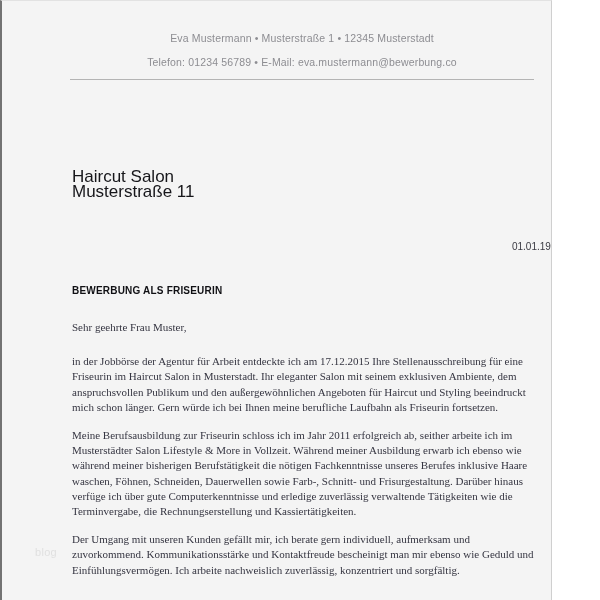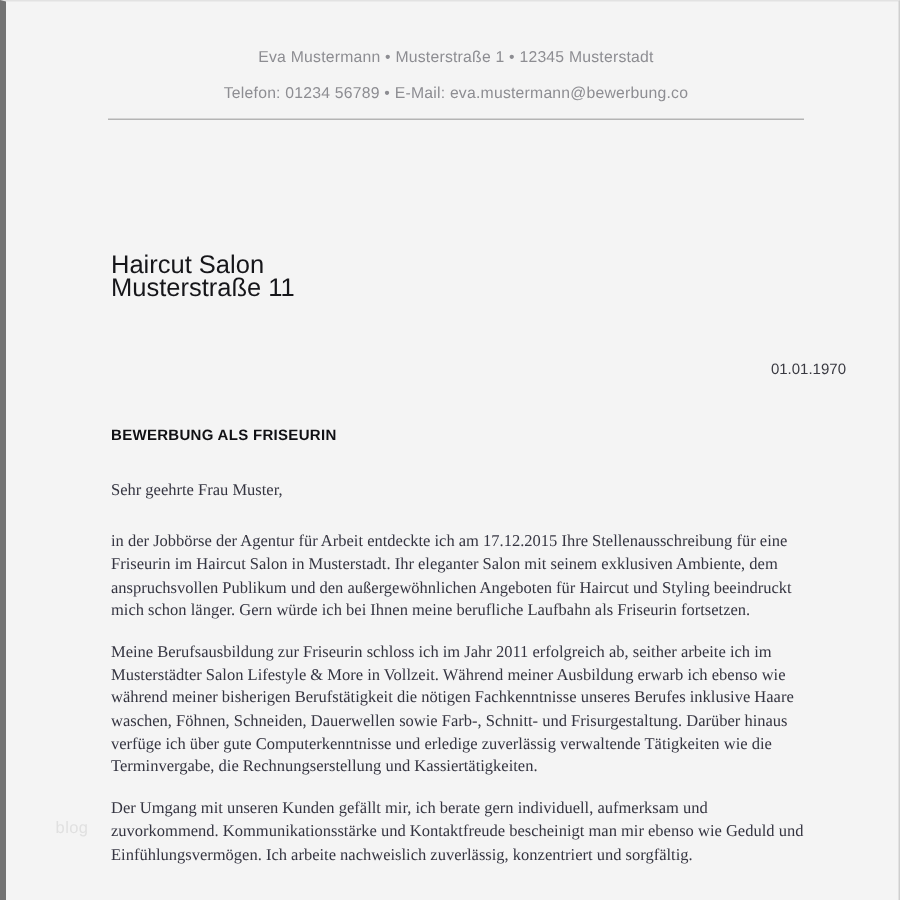--- a/index.html
+++ b/index.html
@@ -5,26 +5,26 @@
   html, body {
     margin: 0;
     padding: 0;
     background: #ffffff;
   }
   body {
     font-family: "Liberation Sans", sans-serif;
   }
   .page {
     position: relative;
-    width: 600px;
+    width: 552px;
     height: 600px;
     background: #f4f4f4;
     border-right: 1px solid #cfcfcf;
     border-top: 1px solid #e2e2e2;
-    border-left: 4px solid #737373;
+    border-left: 2px solid #737373;
     box-sizing: border-box;
     overflow: hidden;
   }
   .content {
     position: absolute;
     left: 0;
     top: 0;
     width: 600px;
   }
 

